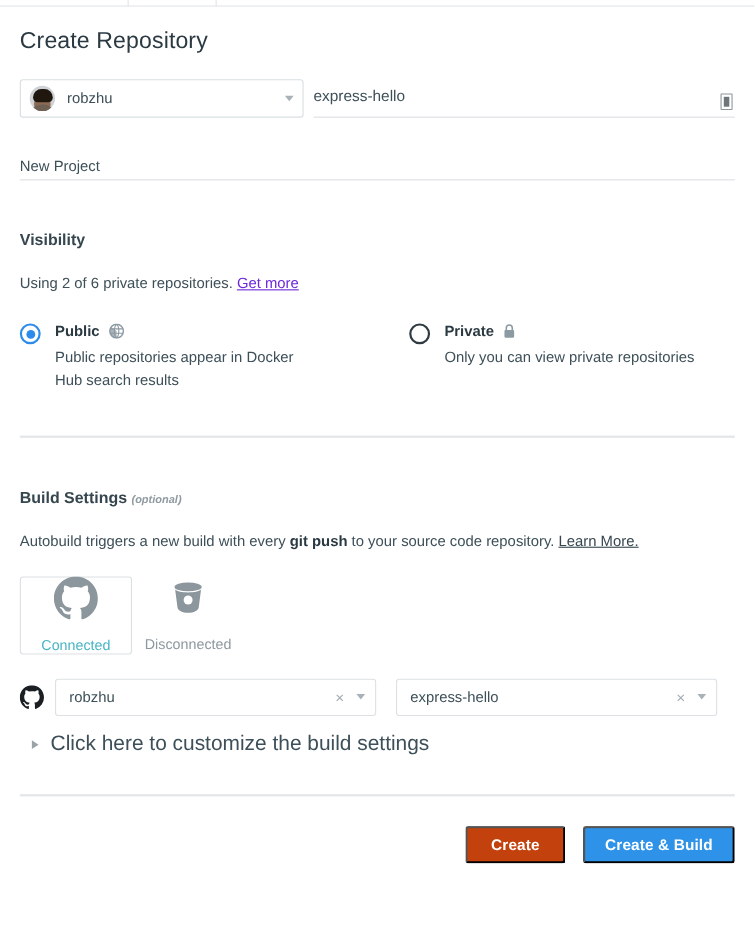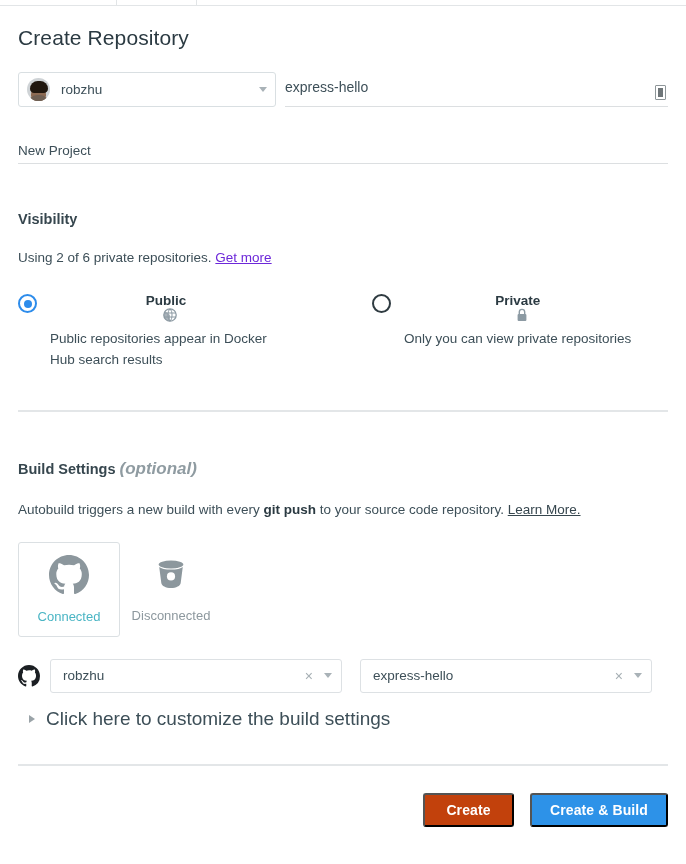--- a/index.html
+++ b/index.html
@@ -167,21 +167,21 @@
     font-size: 14.5px;
     font-weight: bold;
     color: #36464e;
     padding: 0 18px;
     margin-top: 47px;
   }
   .sec-title .opt {
     font-weight: bold;
     font-style: italic;
     color: #8f9ba1;
-    font-size: 17px;
+    font-size: 10px;
   }
 
   .sec-sub {
     font-size: 13.5px;
     color: #3d4f58;
     padding: 0 18px;
     margin-top: 23px;
   }
   a.link-blue {
     color: #6d28d9;
@@ -227,21 +227,20 @@
     background: #fff;
   }
 
   .radio-body { margin-left: 13px; }
   .radio-head {
     display: flex;
     align-items: center;
     font-size: 13.5px;
     font-weight: bold;
     color: #2b3a42;
-    flex-direction: column;
   }
   .radio-desc {
     font-size: 13.5px;
     color: #3d4f58;
     margin-top: 7px;
     line-height: 1.55;
     max-width: 232px;
   }
   .radio-col.second .radio-desc { max-width: 300px; }
 
@@ -259,21 +258,21 @@
 
   
   .providers {
     display: flex;
     align-items: flex-start;
     padding: 0 18px;
     margin-top: 25px;
   }
   .provider {
     width: 102px;
-    height: 95px;
+    height: 71px;
     box-sizing: border-box;
     display: flex;
     flex-direction: column;
     align-items: center;
     justify-content: center;
     border: 1px solid transparent;
     border-radius: 3px;
   }
   .provider.selected { border-color: #dbe0e3; }
   .provider .p-label {

